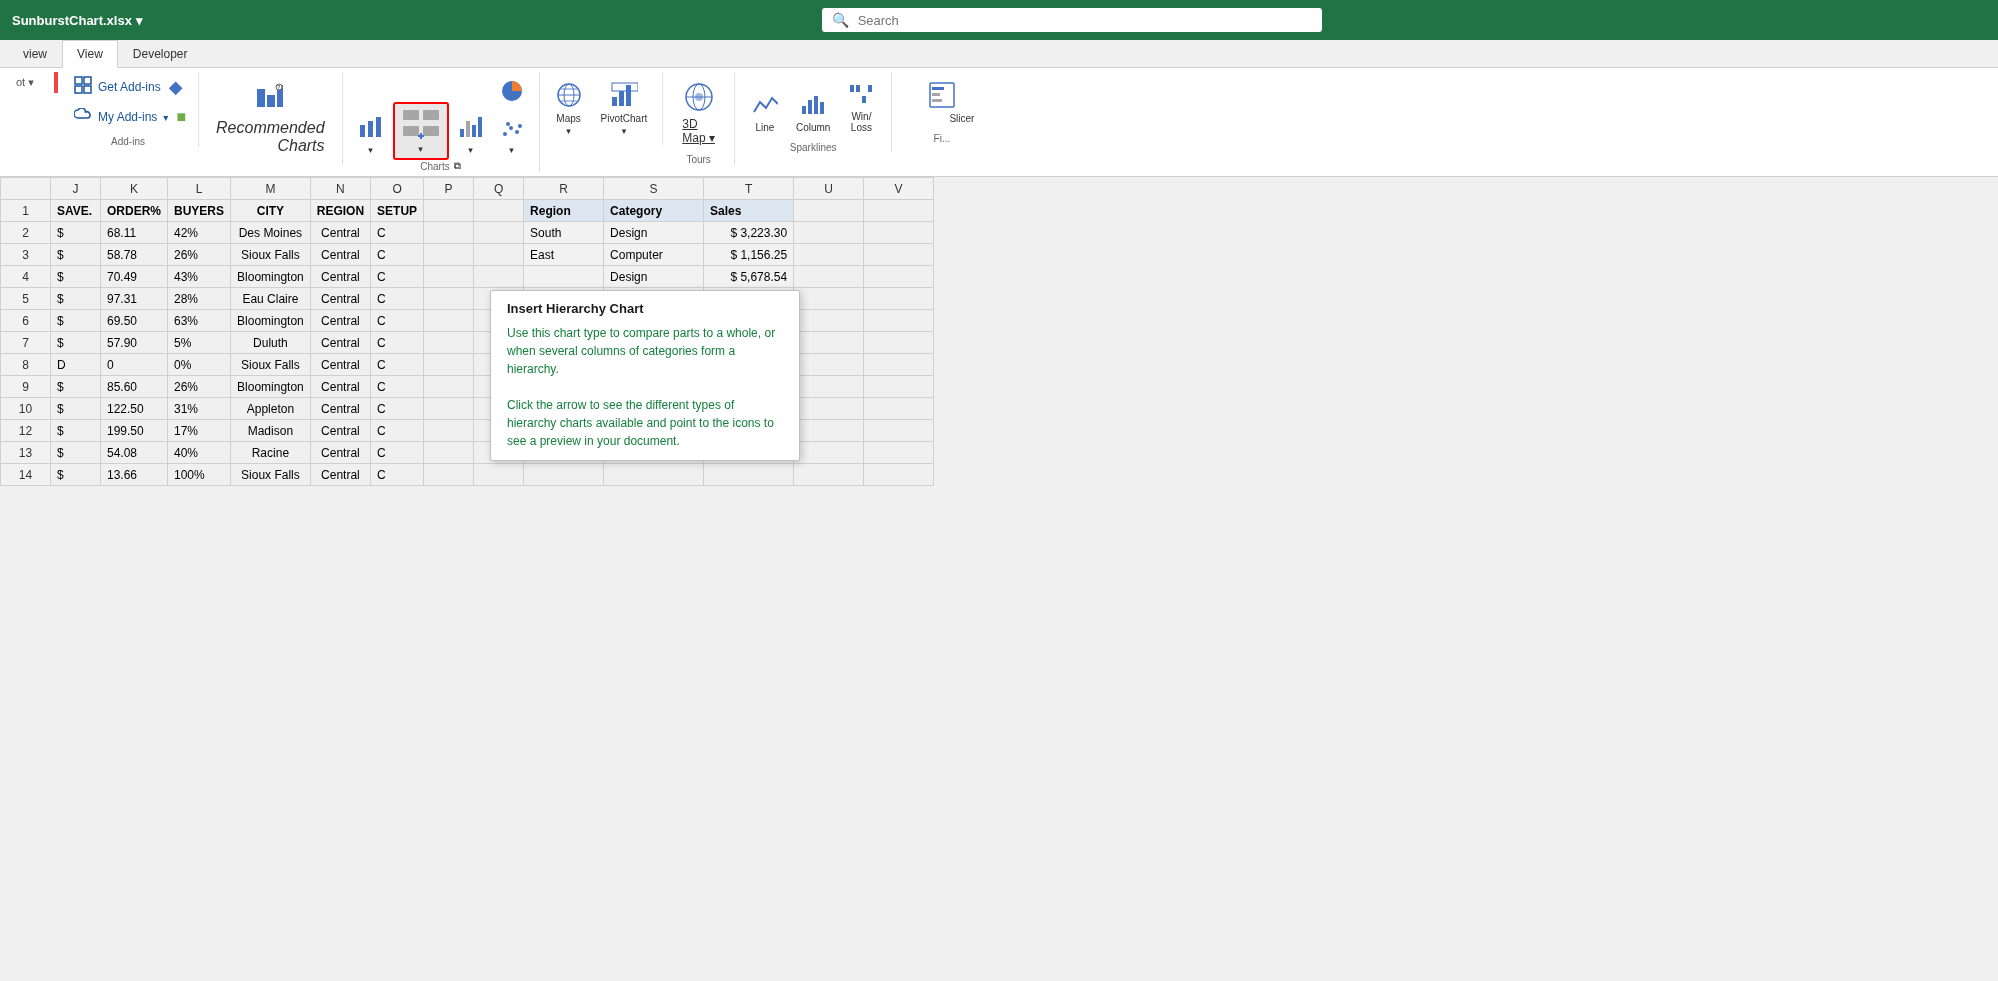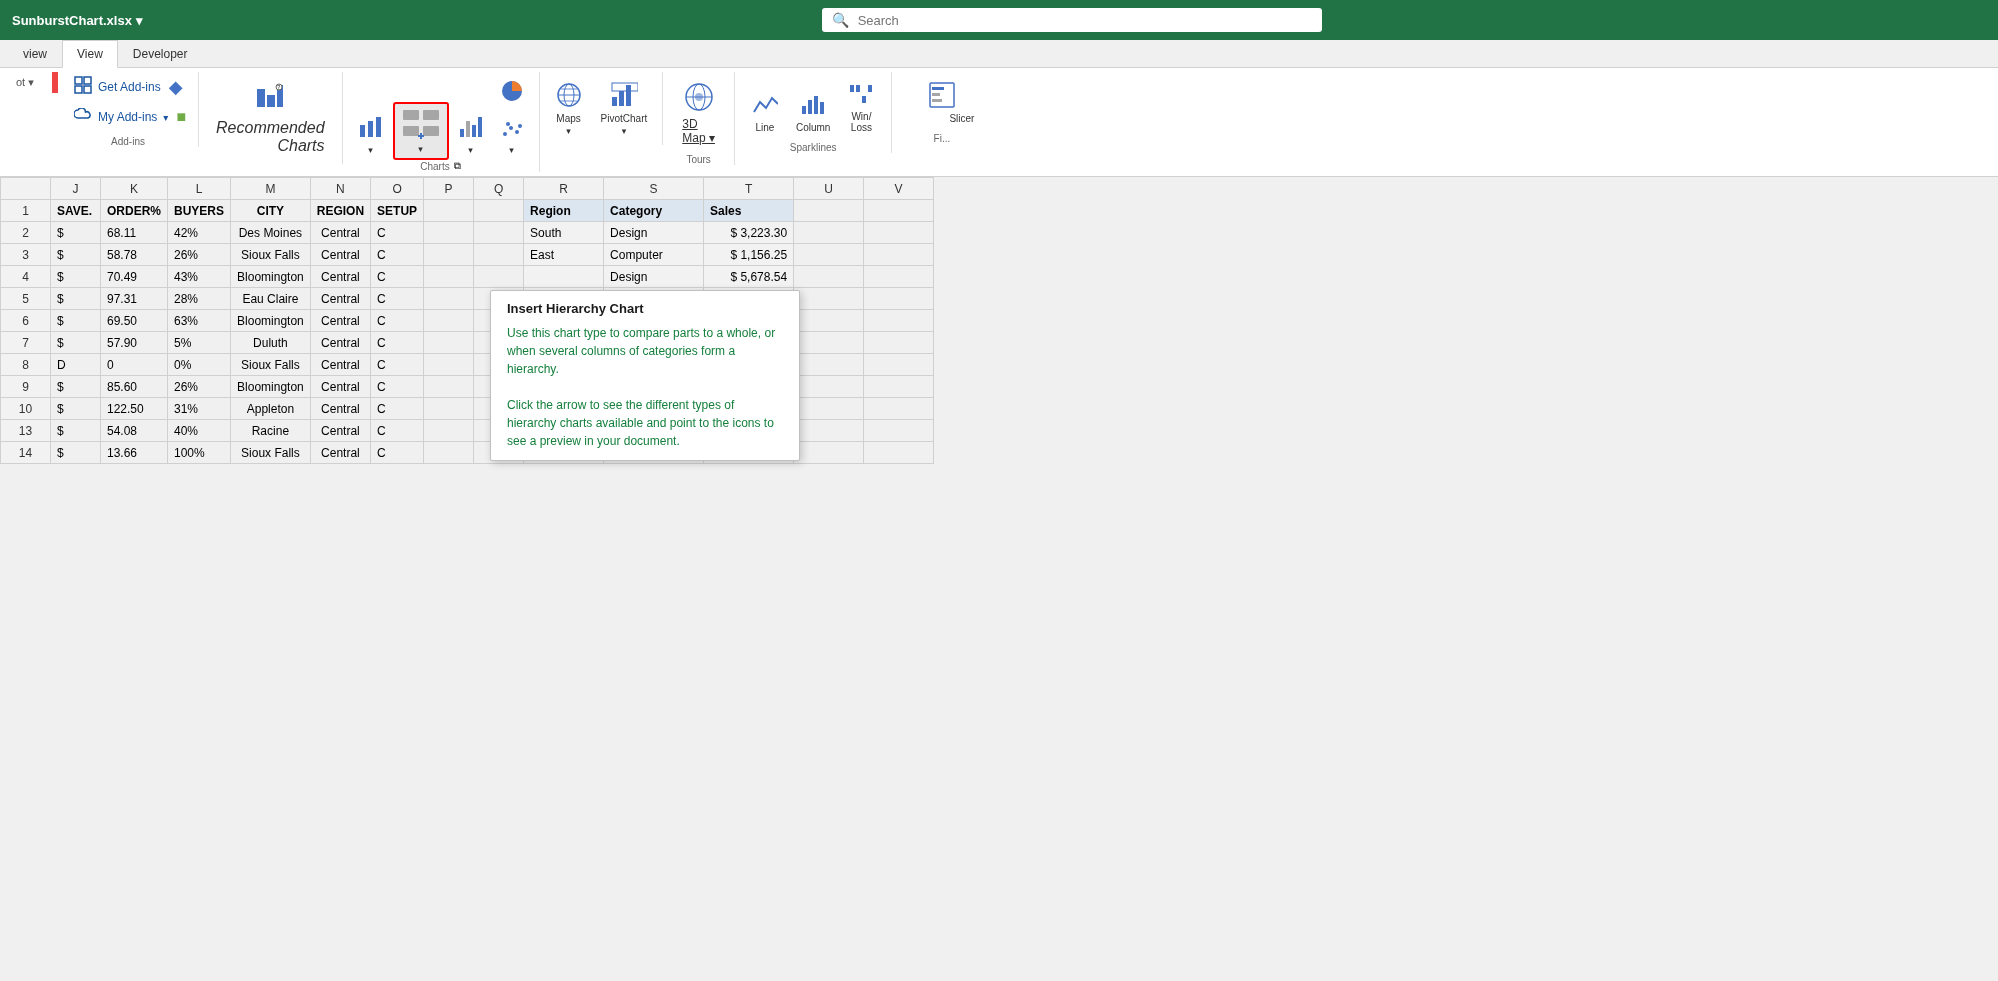--- a/index.html
+++ b/index.html
@@ -227,21 +227,21 @@
   <div class="ribbon-tab active">
     <span>View</span>
   </div>
   <div class="ribbon-tab">
     <span>Developer</span>
   </div>
 </div>
 
 <div class="ribbon-content">
 
-  <div style="display:flex;flex-direction:column;align-items:flex-start;padding:0 8px;border-right:6px solid #ef4444;min-width:50px;">
+  <div style="display:flex;flex-direction:column;align-items:flex-start;padding:0 8px;border-right:4px solid #ef4444;min-width:50px;">
     <div style="font-size:11px;color:#555;padding:4px 0;">ot ▾</div>
   </div>
 
   <div class="addins-group">
     <div style="display:flex;gap:4px;align-items:center;padding:2px 0;">
       <div class="addins-item">
         <span class="addins-icon">
           <svg width="18" height="18" viewBox="0 0 18 18">
             <rect x="1" y="1" width="7" height="7" fill="none" stroke="#1a56a0" stroke-width="1.5"></rect>
             <rect x="10" y="1" width="7" height="7" fill="none" stroke="#1a56a0" stroke-width="1.5"></rect>
@@ -640,20 +640,36 @@
           <td>C</td>
           <td></td>
             <td></td>
           <td style="background:#f2f2f2;"></td>
           <td style="background:#f2f2f2;">Supervisory</td>
           <td style="text-align:right;background:#f2f2f2;">$ 1,250.00</td>
           <td></td>
             <td></td>
         </tr>
         <tr>
+          <td class="row-header">12</td>
+          <td>$</td>
+          <td>199.50</td>
+          <td>17%</td>
+          <td style="text-align:center;">Madison</td>
+          <td style="text-align:center;">Central</td>
+          <td>C</td>
+          <td></td>
+            <td></td>
+          <td></td>
+            <td></td>
+            <td></td>
+          <td></td>
+            <td></td>
+        </tr>
+        <tr>
           <td class="row-header">13</td>
           <td>$</td>
           <td>54.08</td>
           <td>40%</td>
           <td style="text-align:center;">Racine</td>
           <td style="text-align:center;">Central</td>
           <td>C</td>
           <td></td>
             <td></td>
           <td></td>

